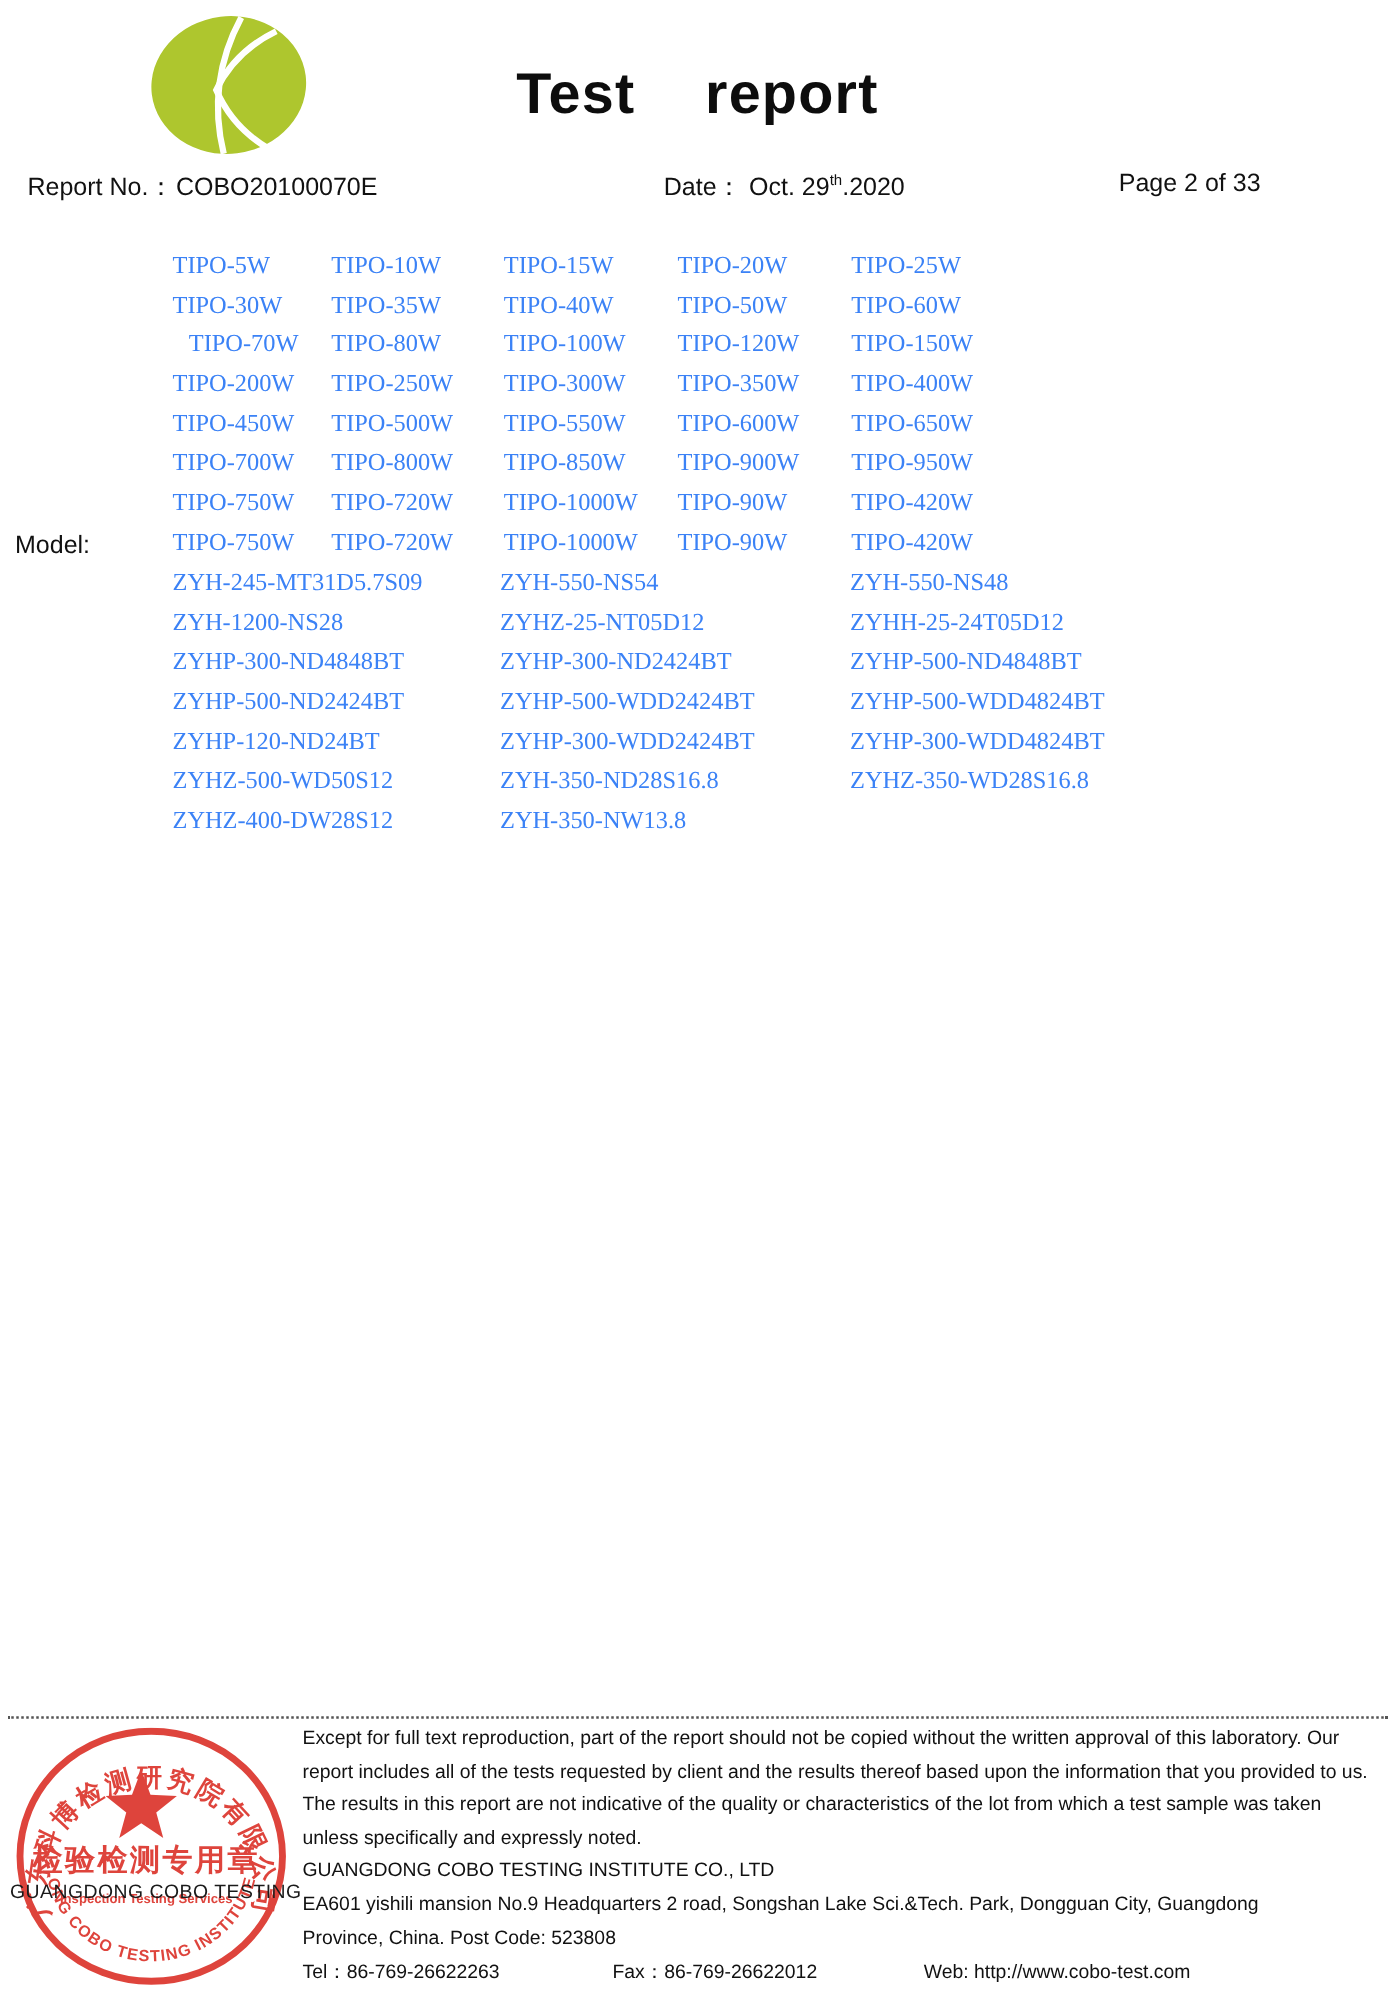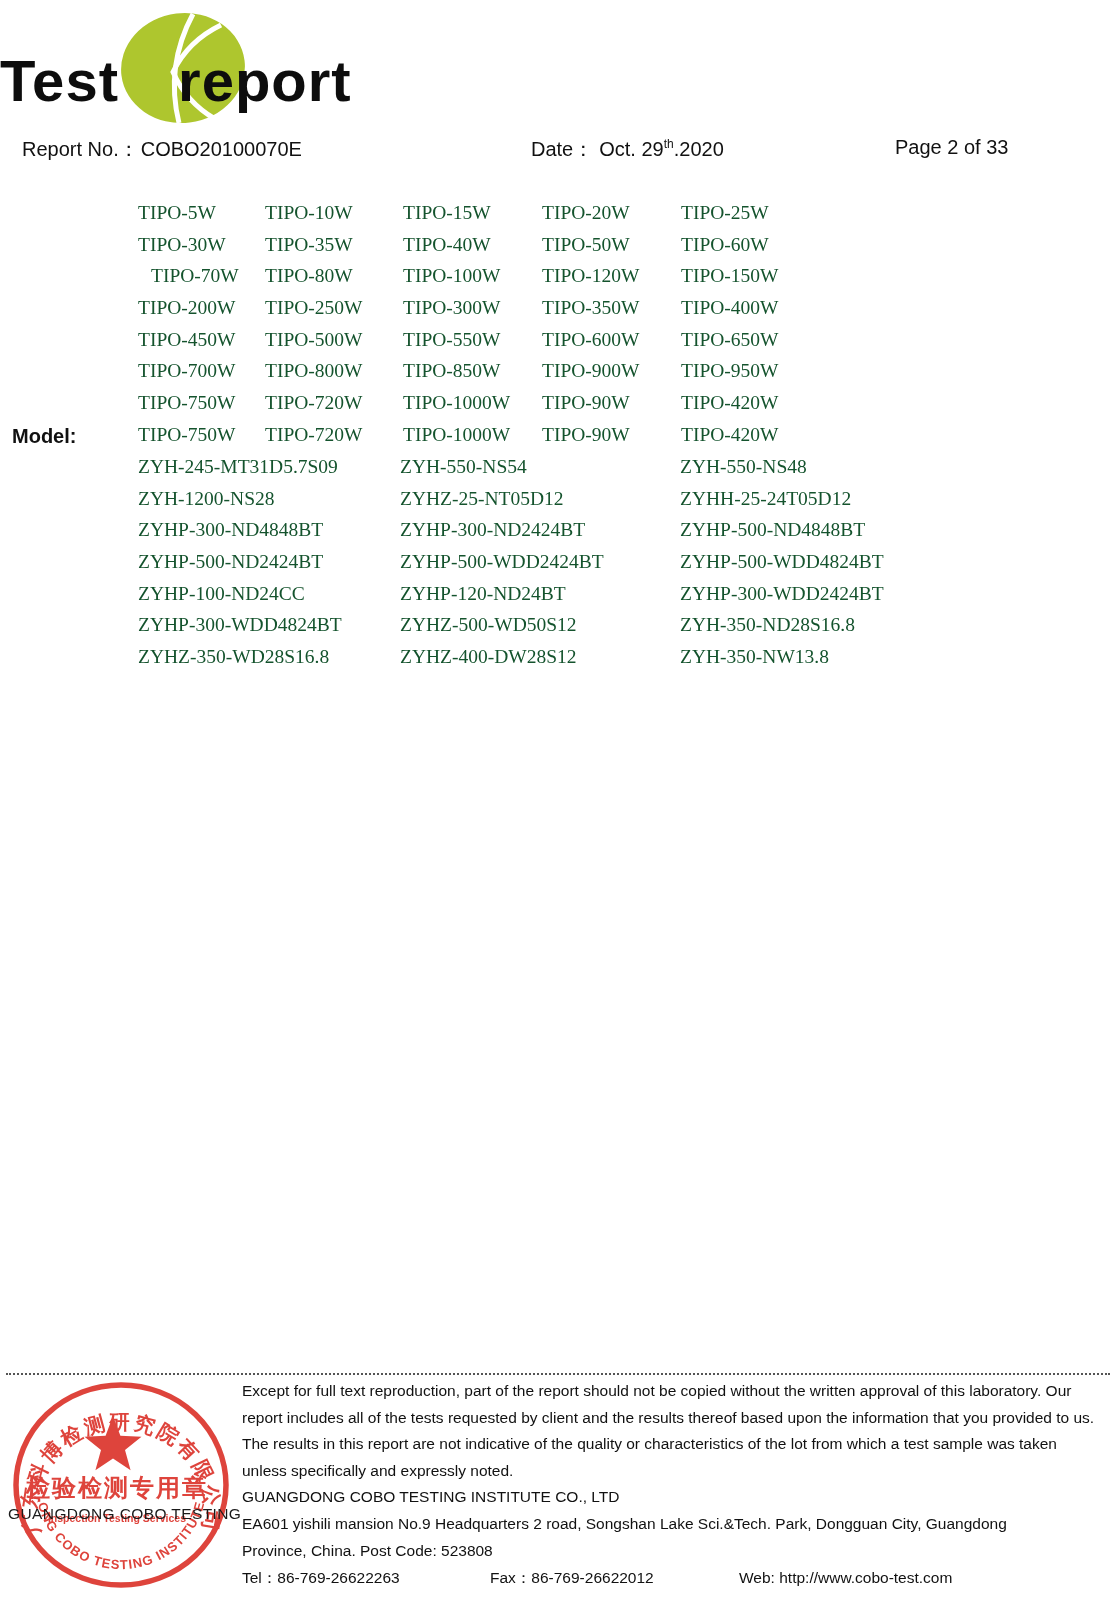--- a/index.html
+++ b/index.html
@@ -4,36 +4,36 @@
 <style>
   html,body { margin:0; padding:0; background:#ffffff; }
   .page {
     position:relative; width:1116px; height:1599px; background:#ffffff;
     font-family:"Liberation Sans", sans-serif; color:#111; overflow:hidden;
   }
 
   
   .logo-svg { position:absolute; left:118px; top:10px; }
   .page-title {
-    position:absolute; left:0; top:47px; width:100%; 
-    font-size:58px; font-weight:bold; word-spacing:42px; letter-spacing:1px; color:#0d0d0d;
+    position:absolute; left:0; top:47px; width:100%; text-align:center;
+    font-size:46px; font-weight:bold; word-spacing:42px; letter-spacing:1px; color:#0d0d0d;
   }
   .info-row { position:absolute; left:0; top:136px; width:100%; font-size:20px; }
   .report-no { position:absolute; left:22px; }
   .report-no .val { margin-left:2px; }
   .date-field { position:absolute; left:531px; }
   .date-field .val { margin-left:6px; }
   .date-field sup { font-size:12px; }
   .page-indicator { position:absolute; left:895px; }
 
   
-  .model-label { position:absolute; left:12px; top:420px; font-size:20px; line-height:32px;font-weight:bold; }
+  .model-label { position:absolute; left:12px; top:420px; font-size:20px; line-height:32px; }
   .model-grid {
     position:absolute; display:grid;
-    font-family:"Liberation Serif", serif; font-size:19.5px; color:#14532d;
+    font-family:"Liberation Serif", serif; font-size:19.5px; color:#3b82f6;
   }
   .model-grid .cell { height:31.7px; line-height:31.7px; white-space:nowrap; }
   .tipo-grid { left:138px; top:197px; grid-template-columns:127px 138px 139px 139px 150px; }
   .tipo-grid .cell:nth-child(11) { padding-left:13px; }
   .zyh-grid  { left:138px; top:451px; grid-template-columns:262px 280px 245px; }
 
   
   .divider { position:absolute; left:6px; top:1373px; width:1104px; border-top:2px dotted #555; }
   .footer-block { position:absolute; left:242px; top:1378px; width:842px; font-size:15.5px; color:#111; }
   .fline { line-height:26.6px; white-space:nowrap; }
@@ -122,21 +122,20 @@
     <div class="cell">ZYH-550-NS48</div>
     <div class="cell">ZYH-1200-NS28</div>
     <div class="cell">ZYHZ-25-NT05D12</div>
     <div class="cell">ZYHH-25-24T05D12</div>
     <div class="cell">ZYHP-300-ND4848BT</div>
     <div class="cell">ZYHP-300-ND2424BT</div>
     <div class="cell">ZYHP-500-ND4848BT</div>
     <div class="cell">ZYHP-500-ND2424BT</div>
     <div class="cell">ZYHP-500-WDD2424BT</div>
     <div class="cell">ZYHP-500-WDD4824BT</div>
-    <div class="cell">ZYHP-100-ND24CC</div>
     <div class="cell">ZYHP-120-ND24BT</div>
     <div class="cell">ZYHP-300-WDD2424BT</div>
     <div class="cell">ZYHP-300-WDD4824BT</div>
     <div class="cell">ZYHZ-500-WD50S12</div>
     <div class="cell">ZYH-350-ND28S16.8</div>
     <div class="cell">ZYHZ-350-WD28S16.8</div>
     <div class="cell">ZYHZ-400-DW28S12</div>
     <div class="cell">ZYH-350-NW13.8</div>
   </div>
 

